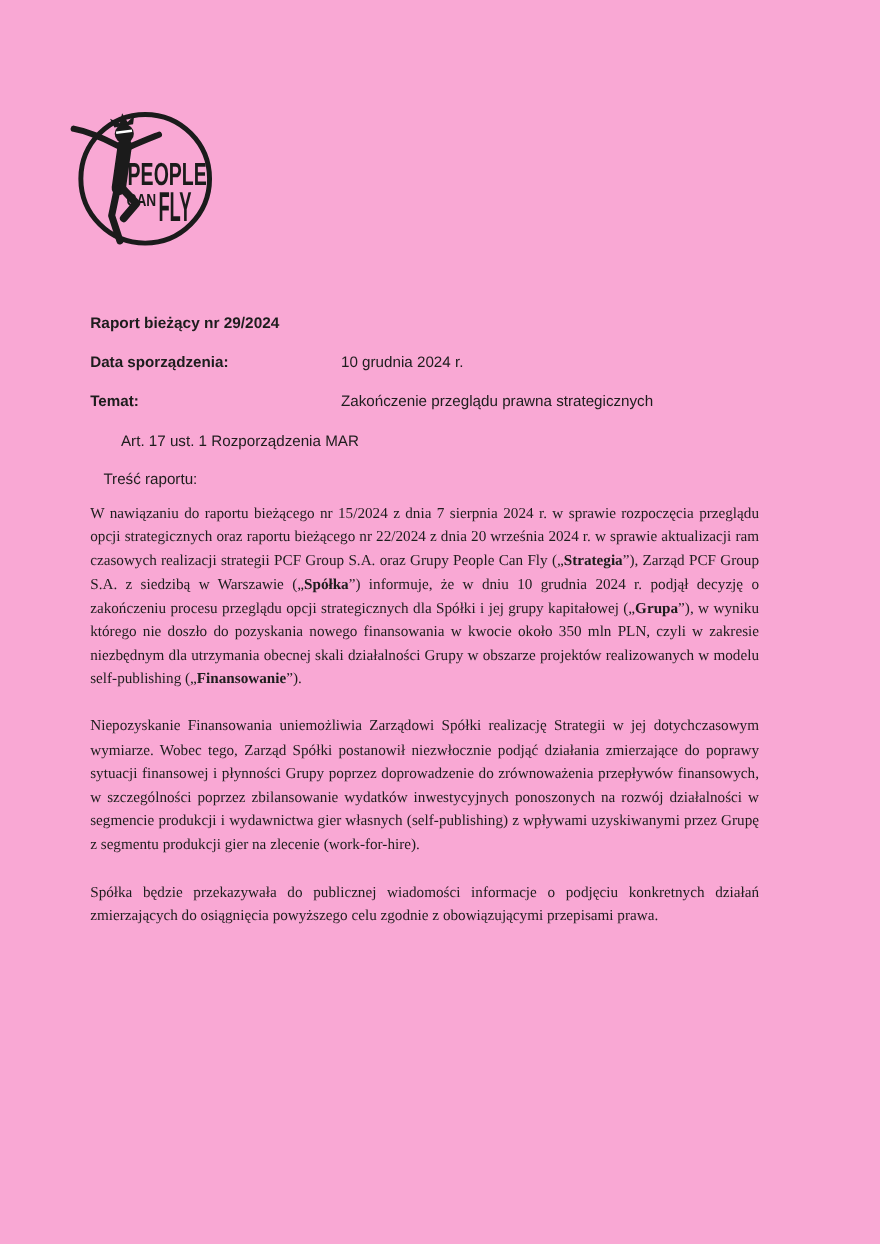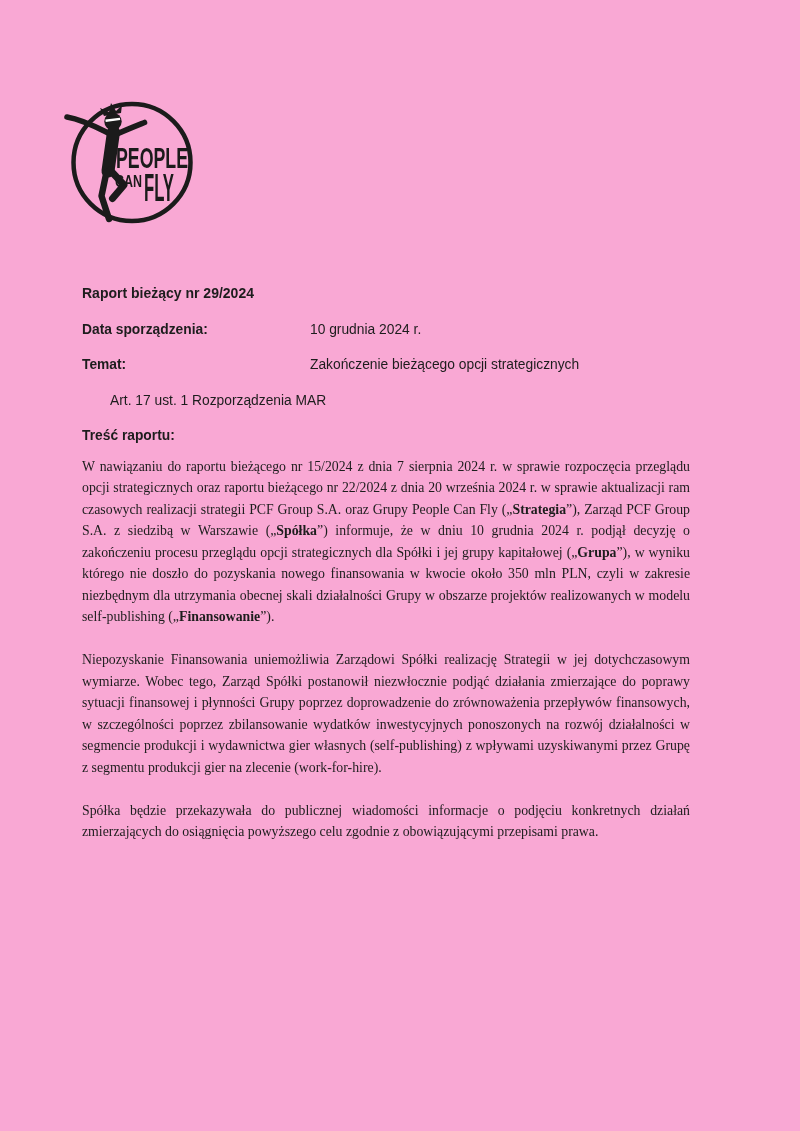--- a/index.html
+++ b/index.html
@@ -50,22 +50,22 @@
   .field .lbl {
     width: 200px;
     flex-shrink: 0;
     font-weight: bold;
   }
   .field .val {
     flex: 1;
     margin-left: 28px;
   }
   .content-label {
-    font-weight: bold;
-    margin: 0 0 9px 0;
+    font-weight: normal;
+    margin: 0 0 9px 12px;
   }
   .para {
     margin: 0 0 21.5px 0;
     text-align: justify;
     font-family: Liberation Serif, serif;
   }
   .para .b {
     font-weight: bold;
   }
 </style>
@@ -106,21 +106,21 @@
 
     <p class="title">Raport bieżący nr 29/2024</p>
 
     <div class="field">
       <span class="lbl">Data sporządzenia:</span>
       <span class="val">10 grudnia 2024 r.</span>
     </div>
 
     <div class="field">
       <span class="lbl">Temat:</span>
-      <span class="val">Zakończenie bieżącego opcji strategicznych</span>
+      <span class="val">Zakończenie przeglądu prawna strategicznych</span>
     </div>
 
     <div class="field">
       <span class="val">Art. 17 ust. 1 Rozporządzenia MAR</span>
     </div>
 
     <p class="content-label">Treść raportu:</p>
 
     <div>
         <p class="para"><span>W nawiązaniu do raportu bieżącego nr 15/2024 z dnia 7 sierpnia 2024 r. w sprawie rozpoczęcia przeglądu opcji strategicznych oraz raportu bieżącego nr 22/2024 z dnia 20 września 2024 r. w sprawie aktualizacji ram czasowych realizacji strategii PCF Group S.A. oraz Grupy People Can Fly („</span><span class="b">Strategia</span><span>”), Zarząd PCF Group S.A. z siedzibą w Warszawie („</span><span class="b">Spółka</span><span>”) informuje, że w dniu 10 grudnia 2024 r. podjął decyzję o zakończeniu procesu przeglądu opcji strategicznych dla Spółki i jej grupy kapitałowej („</span><span class="b">Grupa</span><span>”), w wyniku którego nie doszło do pozyskania nowego finansowania w kwocie około 350 mln PLN, czyli w zakresie niezbędnym dla utrzymania obecnej skali działalności Grupy w obszarze projektów realizowanych w modelu self-publishing („</span><span class="b">Finansowanie</span><span>”).</span></p>

